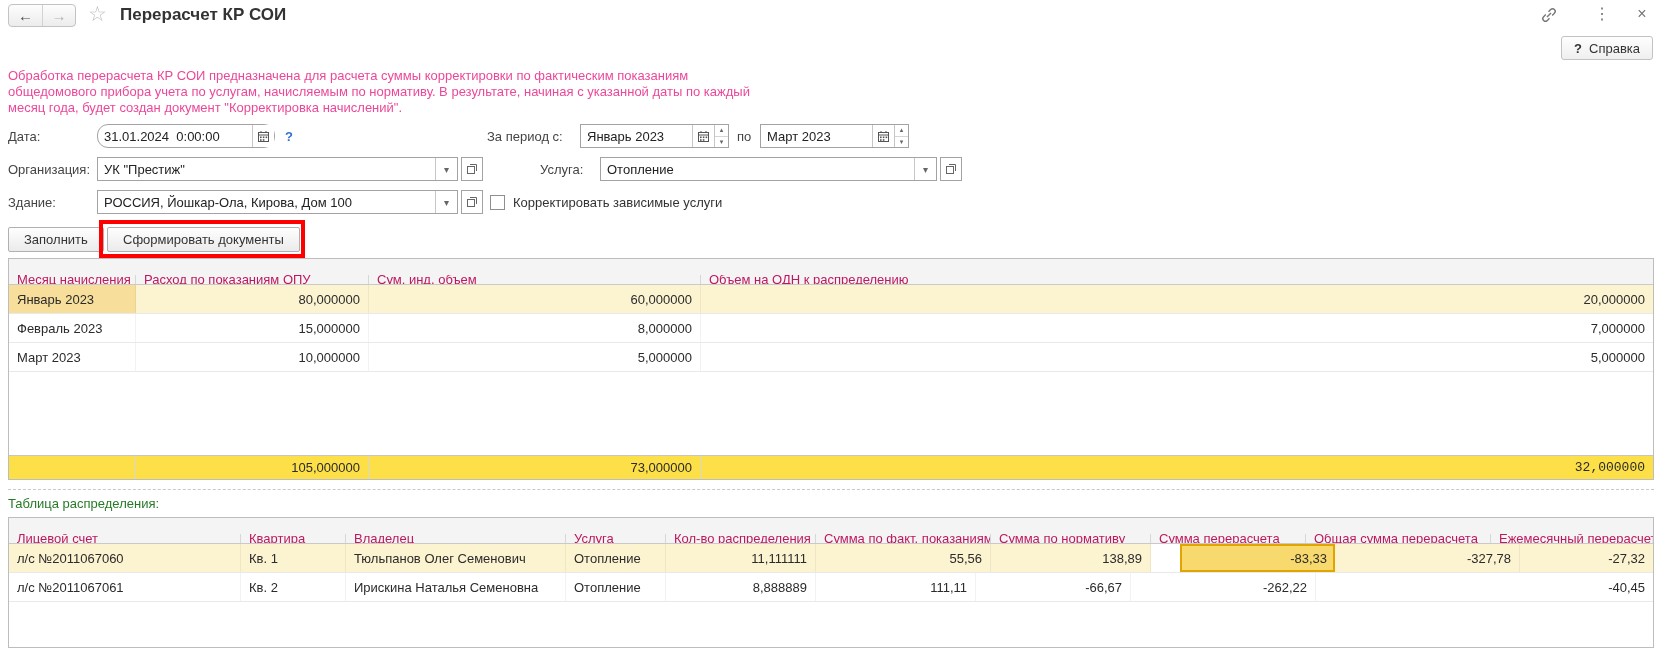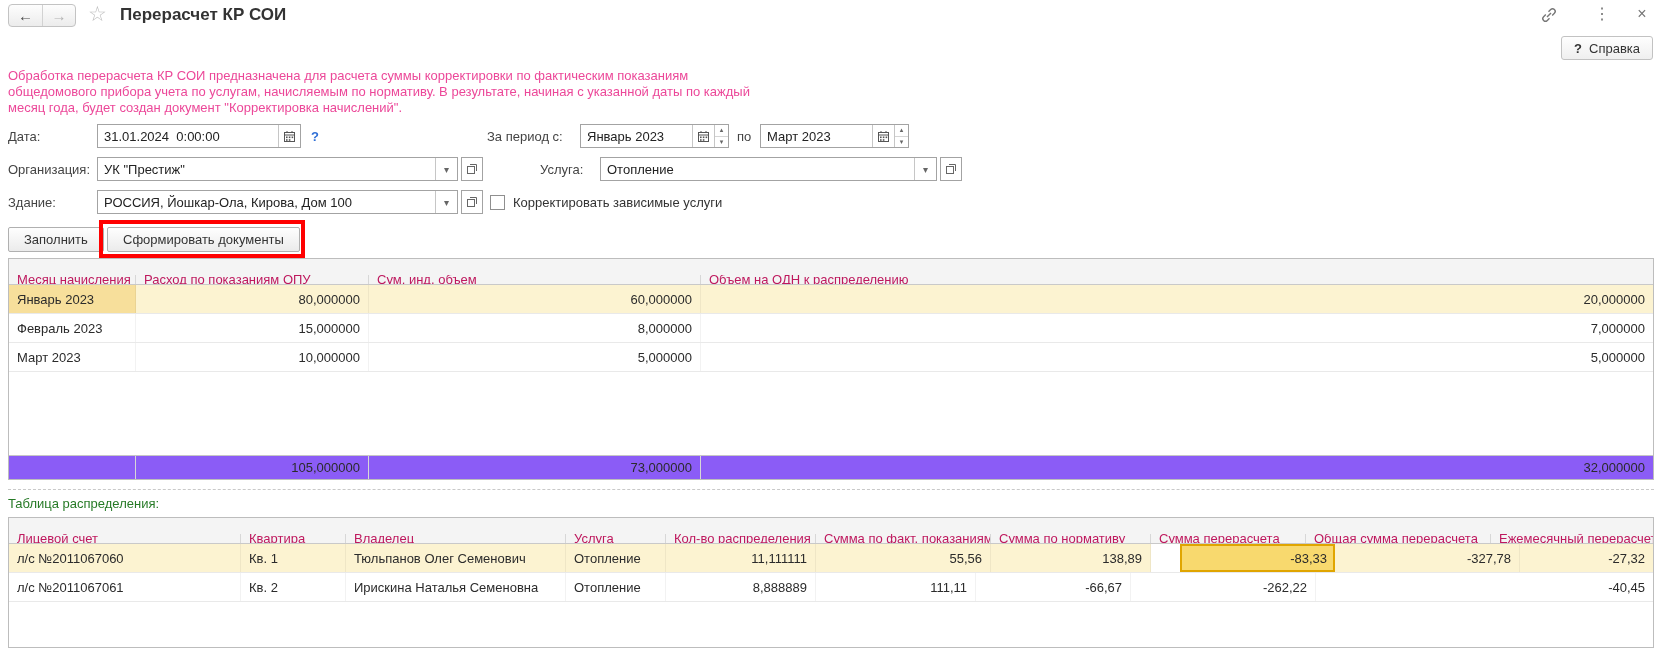--- a/index.html
+++ b/index.html
@@ -63,23 +63,23 @@
   .thead { display:flex; height:26px; background:#f4f4f4; border-bottom:1px solid #c9c9c9; }
   .th { display:flex; align-items:center; padding:0 8px; color:#be185d;
     border-right:1px solid #d7d7d7; overflow:hidden; white-space:nowrap;margin-top:16px; }
   .th:last-child { border-right:none; }
   .tr { display:flex; height:29px; border-bottom:1px solid #e9e9e9; background:#fff; }
   .td { display:flex; align-items:center; padding:0 8px; color:#2b2b2b;
     border-right:1px solid rgba(0,0,0,0.05); overflow:hidden; white-space:nowrap; }
   .td:last-child { border-right:none; }
   .num { justify-content:flex-end; }
   .tfoot { position:absolute; bottom:0; left:0; right:0; display:flex; height:24px;
-    background:#8b5cf6; border-top:1px solid #c6c6c6; }
+    background:#fde047; border-top:1px solid #c6c6c6; }
   .tf { display:flex; align-items:center; padding:0 8px; border-right:1px solid #d7d7d7; color:#2b2b2b; }
-  .tf:last-child { border-right:none; }
+  .tf:last-child { border-right:none;font-family:Liberation Mono, monospace; }
 
   .tbl-months { top:258px; height:222px; }
   .m1 { width:127px; flex:none; } .m2 { width:233px; flex:none; }
   .m3 { width:332px; flex:none; } .m4 { flex:1; }
 
   .sel .td { background:#fcf3d1; }
   .sel .td.cur { background:#f7df9b; }
 
   .dashed-sep { position:absolute; left:8px; right:8px; top:489px; border-top:1px dashed #c9c9c9; }
   .section-title { position:absolute; left:8px; top:496px; color:#267a26; }
@@ -124,21 +124,21 @@
     <span class="help-q">?</span>
     <span>Справка</span>
   </div>
 
   <div class="info-text">Обработка перерасчета КР СОИ предназначена для расчета суммы корректировки по фактическим показаниям общедомового прибора учета по услугам, начисляемым по нормативу. В результате, начиная с указанной даты по каждый месяц года, будет создан документ "Корректировка начислений".</div>
 
   <div class="frow" style="left:8px; top:124px;">
     <span class="flabel">Дата:</span>
   </div>
   <div class="frow" style="left:97px; top:124px;">
-    <div class="inp" style="width:204px;">
+    <div class="inp" style="width:178px;border-radius:11px;">
       <span class="inp-text">31.01.2024  0:00:00</span>
       <span class="inp-btn">
         <svg width="13" height="13" viewBox="0 0 13 13">
           <rect x="1.5" y="2.5" width="10" height="9" fill="none" stroke="#555"></rect>
           <line x1="1.5" y1="5" x2="11.5" y2="5" stroke="#555"></line>
           <line x1="4" y1="1" x2="4" y2="3" stroke="#555"></line>
           <line x1="9" y1="1" x2="9" y2="3" stroke="#555"></line>
           <g fill="#555">
               <rect x="3" y="6.5" width="1.6" height="1.6"></rect>
               <rect x="5.8" y="6.5" width="1.6" height="1.6"></rect>

